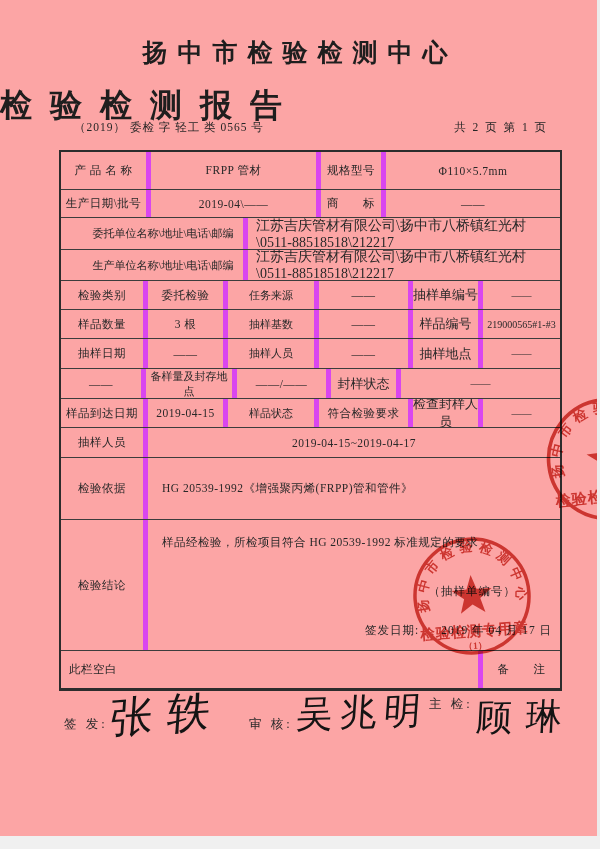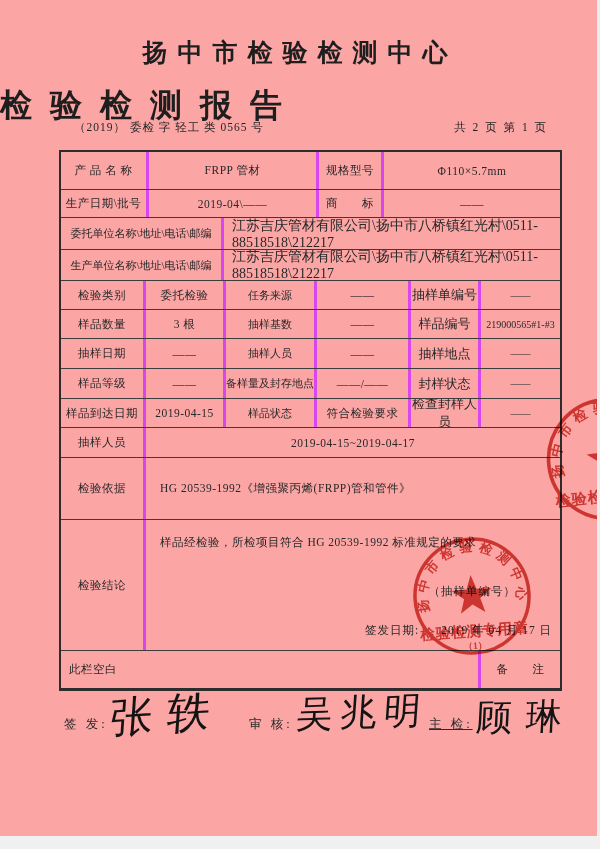--- a/index.html
+++ b/index.html
@@ -12,45 +12,45 @@
     font-size:32px;font-weight:bold;letter-spacing:18px;color:#1e1e1e;}
   .doc-number{position:absolute;top:120px;left:74px;font-size:11.5px;letter-spacing:1px;}
   .page-info{position:absolute;top:120px;right:52px;font-size:11.5px;letter-spacing:2px;}
 
   .report-table{position:absolute;top:150px;left:59px;width:503px;
     border:2px solid #2c2c2c;border-bottom-width:3px;box-sizing:border-box;background:transparent;}
   .tr{display:flex;box-sizing:border-box;}
   .tr + .tr{border-top:1px solid #3c3c3c;}
   .td{box-sizing:border-box;display:flex;align-items:center;justify-content:center;
     font-size:11.5px;color:#282828;letter-spacing:0.5px;text-align:center;overflow:hidden;}
-  .td + .td{border-left:3px solid #d946ef;}
+  .td + .td{border-left:5px solid #d946ef;}
   .td.left{justify-content:flex-start;text-align:left;padding:0 8px;}
   .h37{height:37px}.h28{height:28px}.h32{height:32px}.h31{height:31px}
   .h29{height:29px}.h30{height:30px}.h62{height:62px}.h131{height:131px}.h38{height:38px}
   .c-a1{width:85px}.c-a2{width:170px}.c-a3{width:65px}.c-a4{flex:1}
-  .c-b1{width:160px;font-size:11px;letter-spacing:0;}
+  .c-b1{width:160px;font-size:11px;letter-spacing:0;margin-left:22px;}
   .c-b2{flex:1;font-size:14px;letter-spacing:0;}
   .c-c1{width:82px}.c-c2{width:80px}.c-c3{width:91px;letter-spacing:0;font-size:11px}
   .c-c4{width:94px}.c-c5{width:70px;font-size:13px;letter-spacing:0}.c-c6{flex:1;font-size:10px;letter-spacing:0}
   .c-d1{width:82px}.c-d2{flex:1}
   .basis-cell{justify-content:flex-start;text-align:left;padding:0 14px;}
 
   .concl{position:relative;display:block;}
   .concl-text{position:absolute;top:14px;left:14px;right:18px;text-align:left;font-size:11.5px;line-height:1.5;}
   .seal-note{position:absolute;top:64px;right:44px;font-size:11.5px;letter-spacing:1px;}
   .issue-date{position:absolute;bottom:12px;right:8px;font-size:11.5px;letter-spacing:1px;}
   .issue-date .dl{margin-right:22px;}
 
   .sig-label{position:absolute;font-size:12.5px;letter-spacing:3px;color:#2a2a2a;}
   .sig-name{position:absolute;color:#141414;font-weight:500;
     font-family:"Liberation Serif",serif;line-height:1;}
   .n1{left:110px;top:693px;font-size:43px;letter-spacing:14px;transform:rotate(-4deg) skewX(-8deg);}
   .n2{left:296px;top:694px;font-size:37px;letter-spacing:7px;transform:rotate(-2deg) skewX(-6deg);}
   .n3{left:476px;top:699px;font-size:36px;letter-spacing:14px;transform:rotate(-1deg) skewX(-4deg);}
-  .l1{left:64px;top:716px;}.l2{left:249px;top:716px;}.l3{left:429px;top:716px;text-decoration:underline;}
+  .l1{left:64px;top:716px;}.l2{left:249px;top:716px;}.l3{left:429px;top:696px;}
 
   .stamp{position:absolute;mix-blend-mode:multiply;opacity:0.88;}
   .stamp-main{left:402px;top:526px;width:140px;height:140px;transform:rotate(-4deg);}
   .stamp-edge{left:535px;top:386px;width:146px;height:146px;transform:rotate(-6deg);}
   .stamp text{font-family:"Liberation Serif",serif;font-weight:bold;}
 
   .scan-edge-right{position:absolute;top:0;right:0;width:3px;height:849px;background:#ececec;}
   .scan-edge-bottom{position:absolute;left:0;bottom:0;width:600px;height:13px;background:#f0f0f0;}
 </style>
 </head>
@@ -110,21 +110,20 @@
     <div class="tr h30">
       <div class="td c-c1">抽样日期</div>
       <div class="td c-c2">——</div>
       <div class="td c-c3">抽样人员</div>
       <div class="td c-c4">——</div>
       <div class="td c-c5">抽样地点</div>
       <div class="td c-c6">——</div>
     </div>
 
     <div class="tr h30">
-      <div class="td c-c1">样品等级</div>
       <div class="td c-c2">——</div>
       <div class="td c-c3">备样量及封存地点</div>
       <div class="td c-c4">——/——</div>
       <div class="td c-c5">封样状态</div>
       <div class="td c-c6">——</div>
     </div>
 
     <div class="tr h29">
       <div class="td c-c1">样品到达日期</div>
       <div class="td c-c2">2019-04-15</div>

